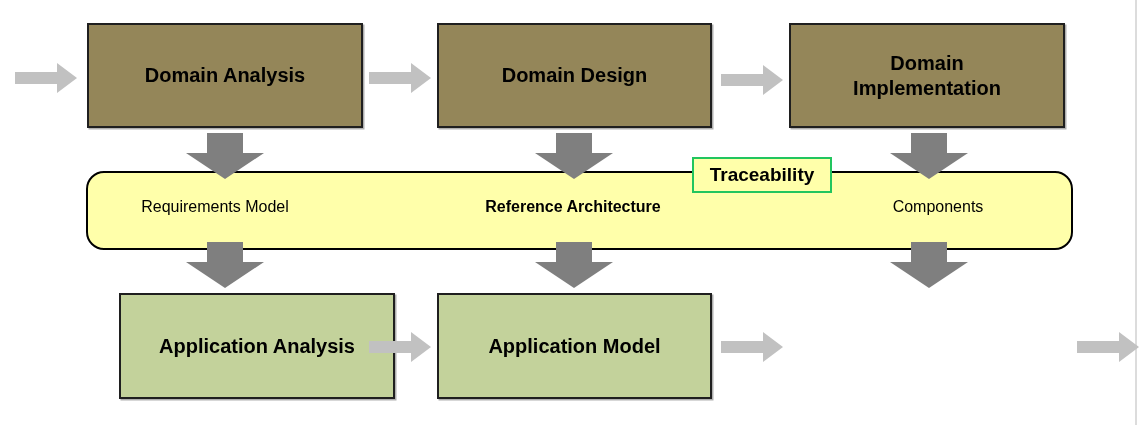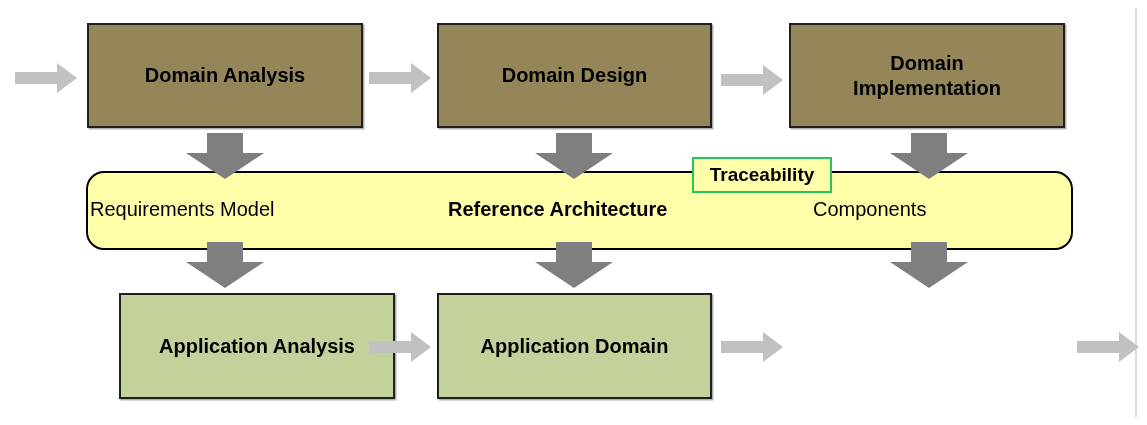--- a/index.html
+++ b/index.html
@@ -3,21 +3,20 @@
 <meta charset="utf-8">
 <style>
   html, body { margin: 0; padding: 0; background: #ffffff; }
   #canvas {
     position: relative;
     width: 1147px;
     height: 425px;
     background: #ffffff;
     overflow: hidden;
     font-family: "Liberation Sans", sans-serif;
-    border-radius: 32px;
   }
   .box {
     position: absolute;
     display: flex;
     align-items: center;
     justify-content: center;
     text-align: center;
     font-weight: bold;
     font-size: 20px;
     line-height: 1.25;
@@ -39,22 +38,22 @@
     background: #ffffaa;
     border: 2px solid #000000;
     border-radius: 18px;
     box-sizing: border-box;
     z-index: 1;
   }
   .band-label {
     position: absolute;
     top: 198px;
     width: 250px;
-    text-align: left;
-    font-size: 20px;
+    text-align: center;
+    font-size: 16px;
     color: #000000;
     z-index: 3;
   }
   #band-label-1 { left: 90px; }
   #band-label-2 { left: 448px; font-weight: bold; }
   #band-label-3 { left: 813px; }
 
   #trace-tag {
     position: absolute;
     left: 692px; top: 157px;
@@ -106,21 +105,21 @@
   <div class="band-label" id="band-label-2">Reference Architecture</div>
   <div class="band-label" id="band-label-3">Components</div>
   <div id="trace-tag">
     <span>Traceability</span>
   </div>
 
   <div class="box application" style="left:87px; top:293px; width:276px; height:106px;margin-left:32px;">
     <span class="lbl">Application Analysis</span>
   </div>
   <div class="box application" style="left:437px; top:293px; width:275px; height:106px;">
-    <span class="lbl">Application Domain</span>
+    <span class="lbl">Application Model</span>
   </div>
 
   <div class="arrow" style="left:186px; top:133px;">
     <svg width="78" height="46" viewBox="0 0 78 46">
         <polygon class="down-fill" points="21,0 57,0 57,20 78,20 39,46 0,20 21,20"></polygon>
       </svg>
   </div>
   <div class="arrow" style="left:535px; top:133px;">
     <svg width="78" height="46" viewBox="0 0 78 46">
         <polygon class="down-fill" points="21,0 57,0 57,20 78,20 39,46 0,20 21,20"></polygon>

